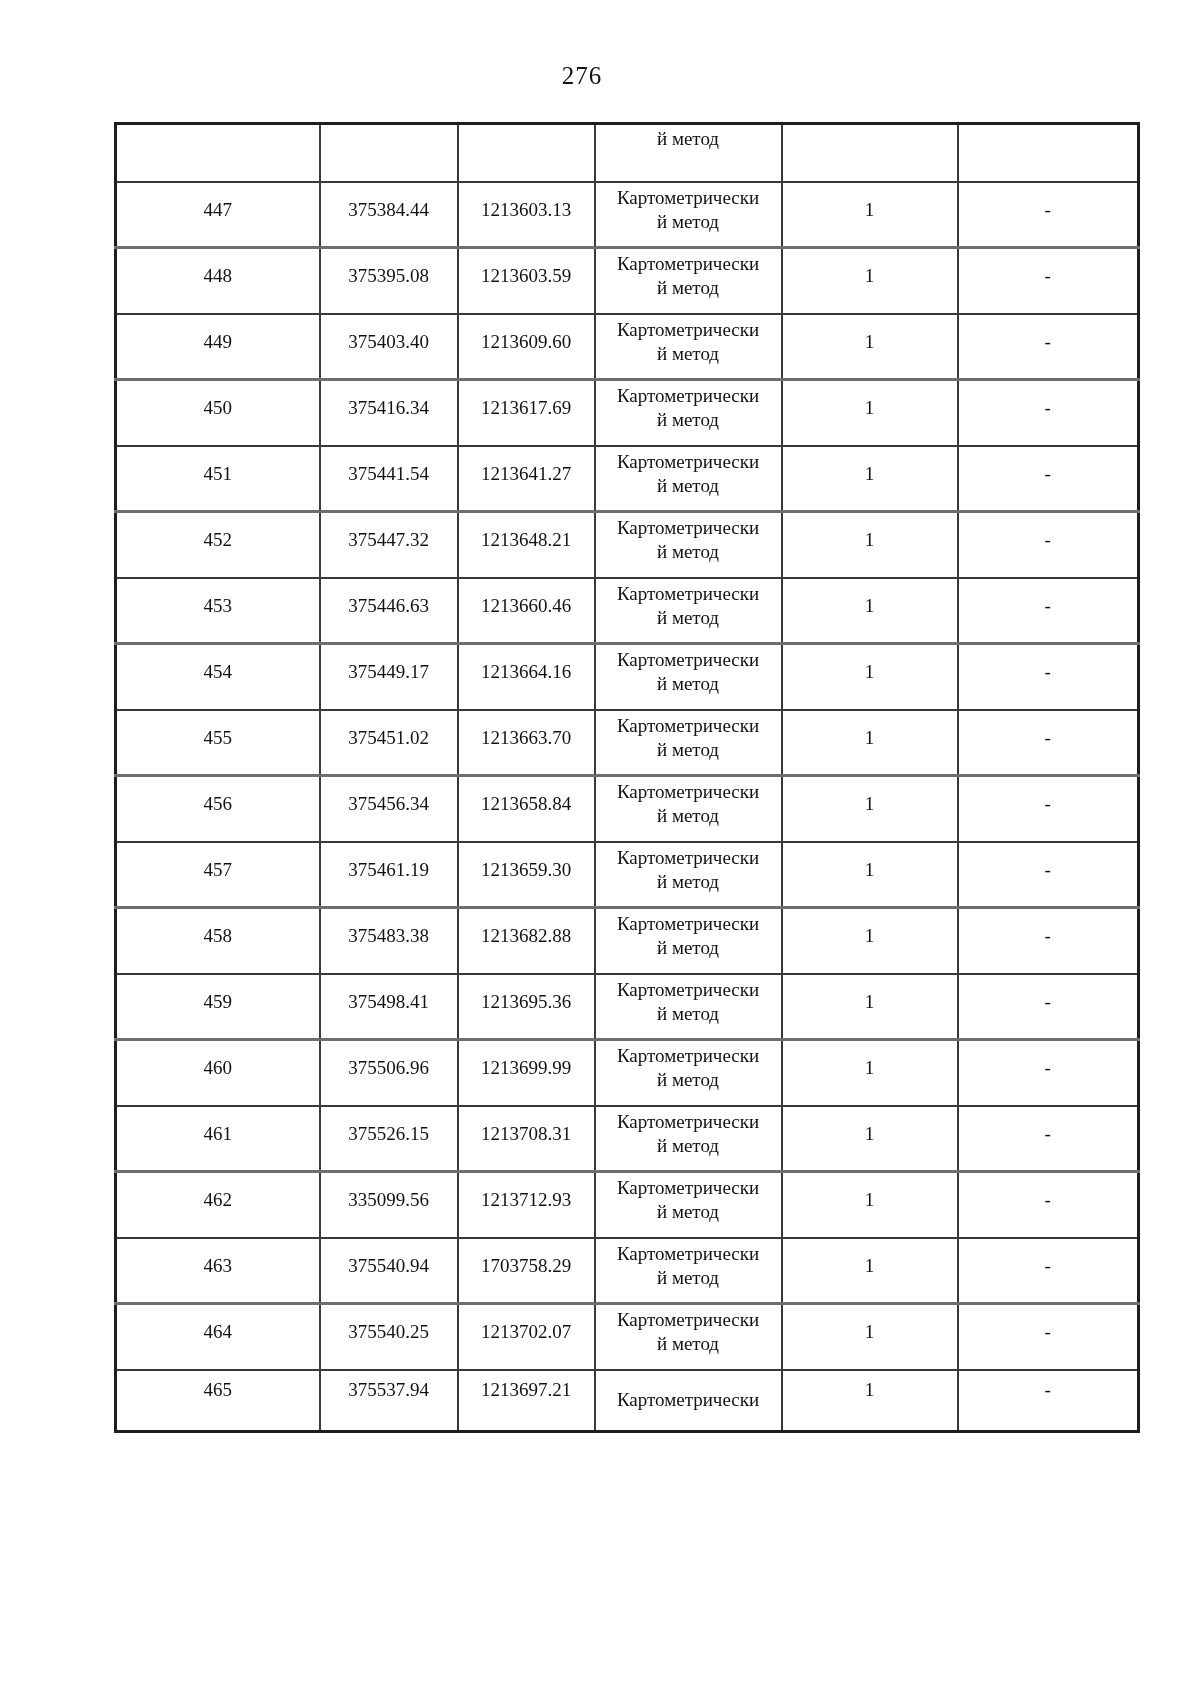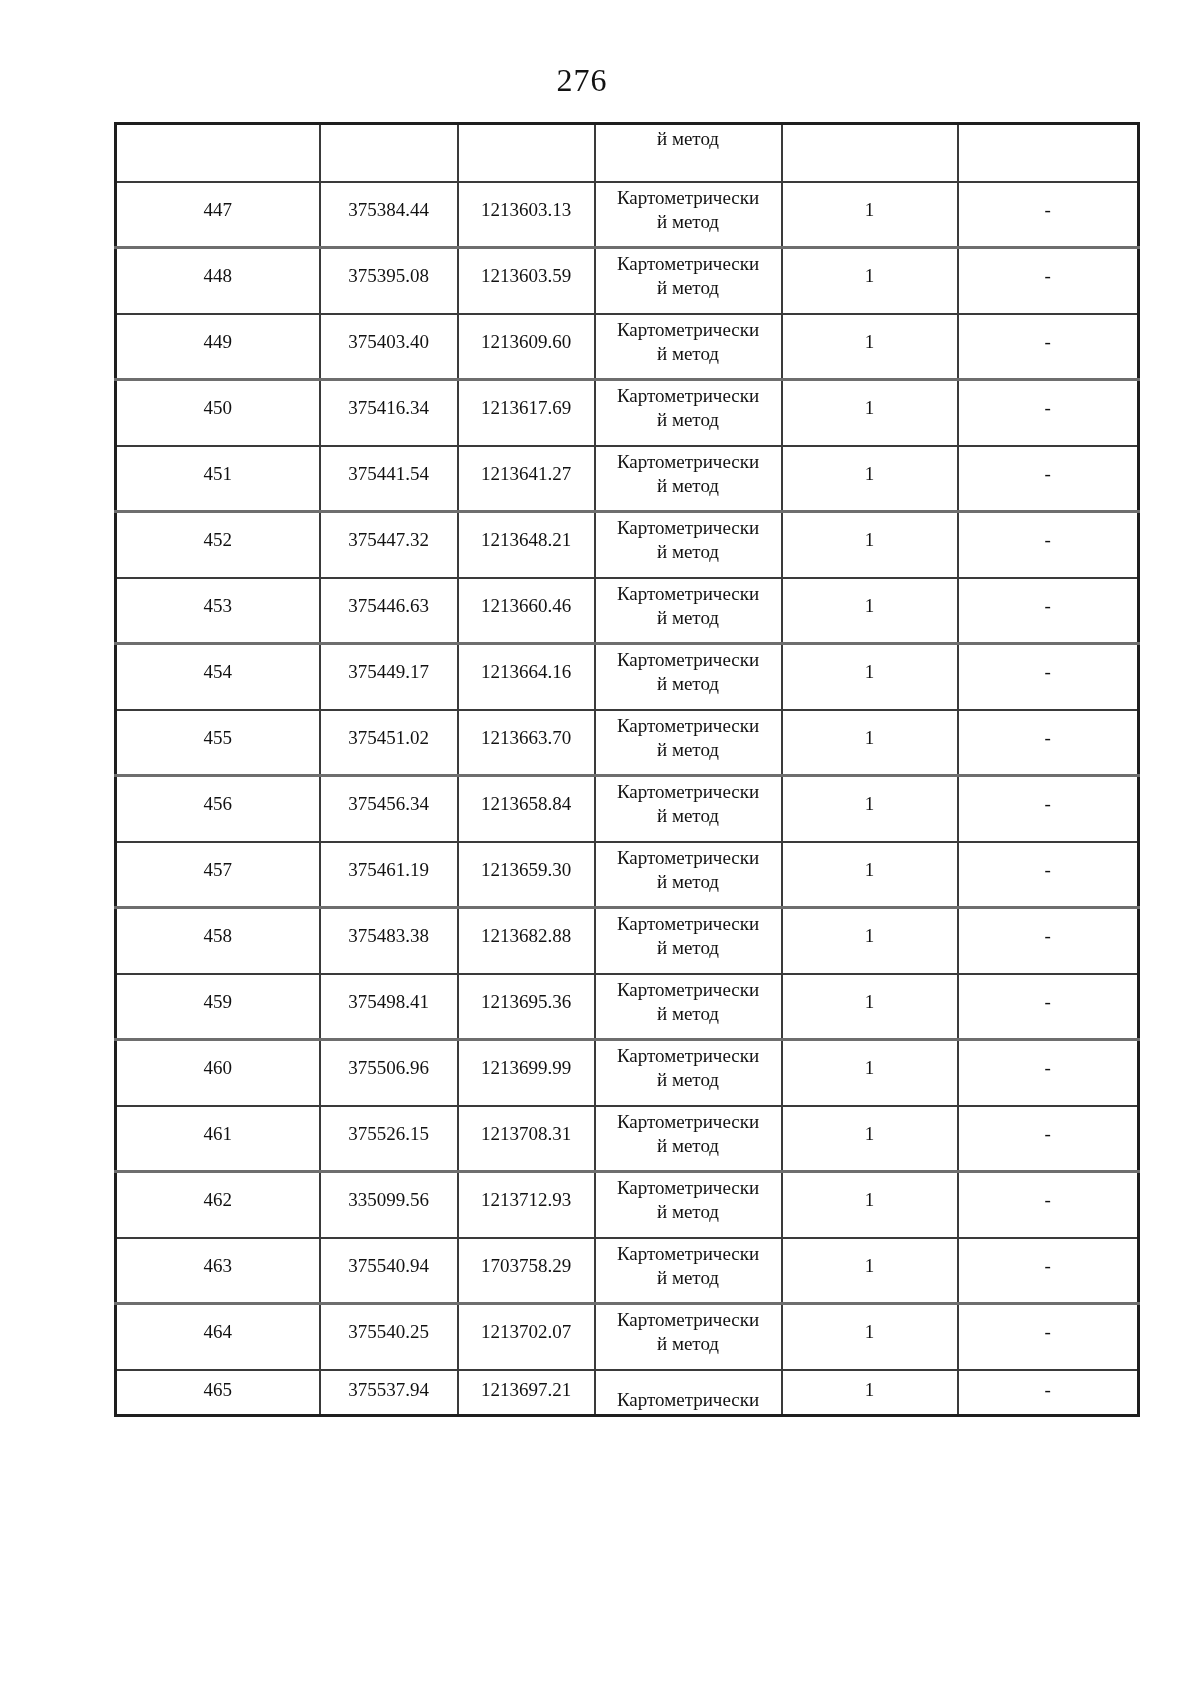--- a/index.html
+++ b/index.html
@@ -14,21 +14,21 @@
     font-family: "Liberation Serif", serif;
     color: #121212;
     overflow: hidden;
   }
   .page-number {
     position: absolute;
     top: 62px;
     left: 0;
     width: 1164px;
     text-align: center;
-    font-size: 32px;
+    font-size: 25px;
     letter-spacing: 1px;
   }
   table.coords {
     position: absolute;
     top: 122px;
     left: 114px;
     width: 1023px;
     border-collapse: collapse;
     table-layout: fixed;
     border: 3px solid #1e1e1e;
@@ -45,21 +45,21 @@
   }
   tr.cont-row { height: 58px; }
   tr.cont-row td { padding-top: 2px; }
   tr.cont-row { border-bottom: 2px solid #222; }
 
   tr.data-row { height: 66px; }
   tr.data-row td.single { padding-top: 15px; }
   tr.data-row td.method { padding-top: 3px; margin-left: 12px; }
   tr.thick-top td { border-top: 3px solid #6e6e6e; }
 
-  tr.last-row { height: 46px; }
+  tr.last-row { height: 62px; }
   tr.last-row td.single { padding-top: 7px; }
   tr.last-row td.method { padding-top: 17px; }
 </style>
 </head>
 <body>
 
 <div class="page-number">276</div>
 
 <table class="coords">
   <colgroup>

